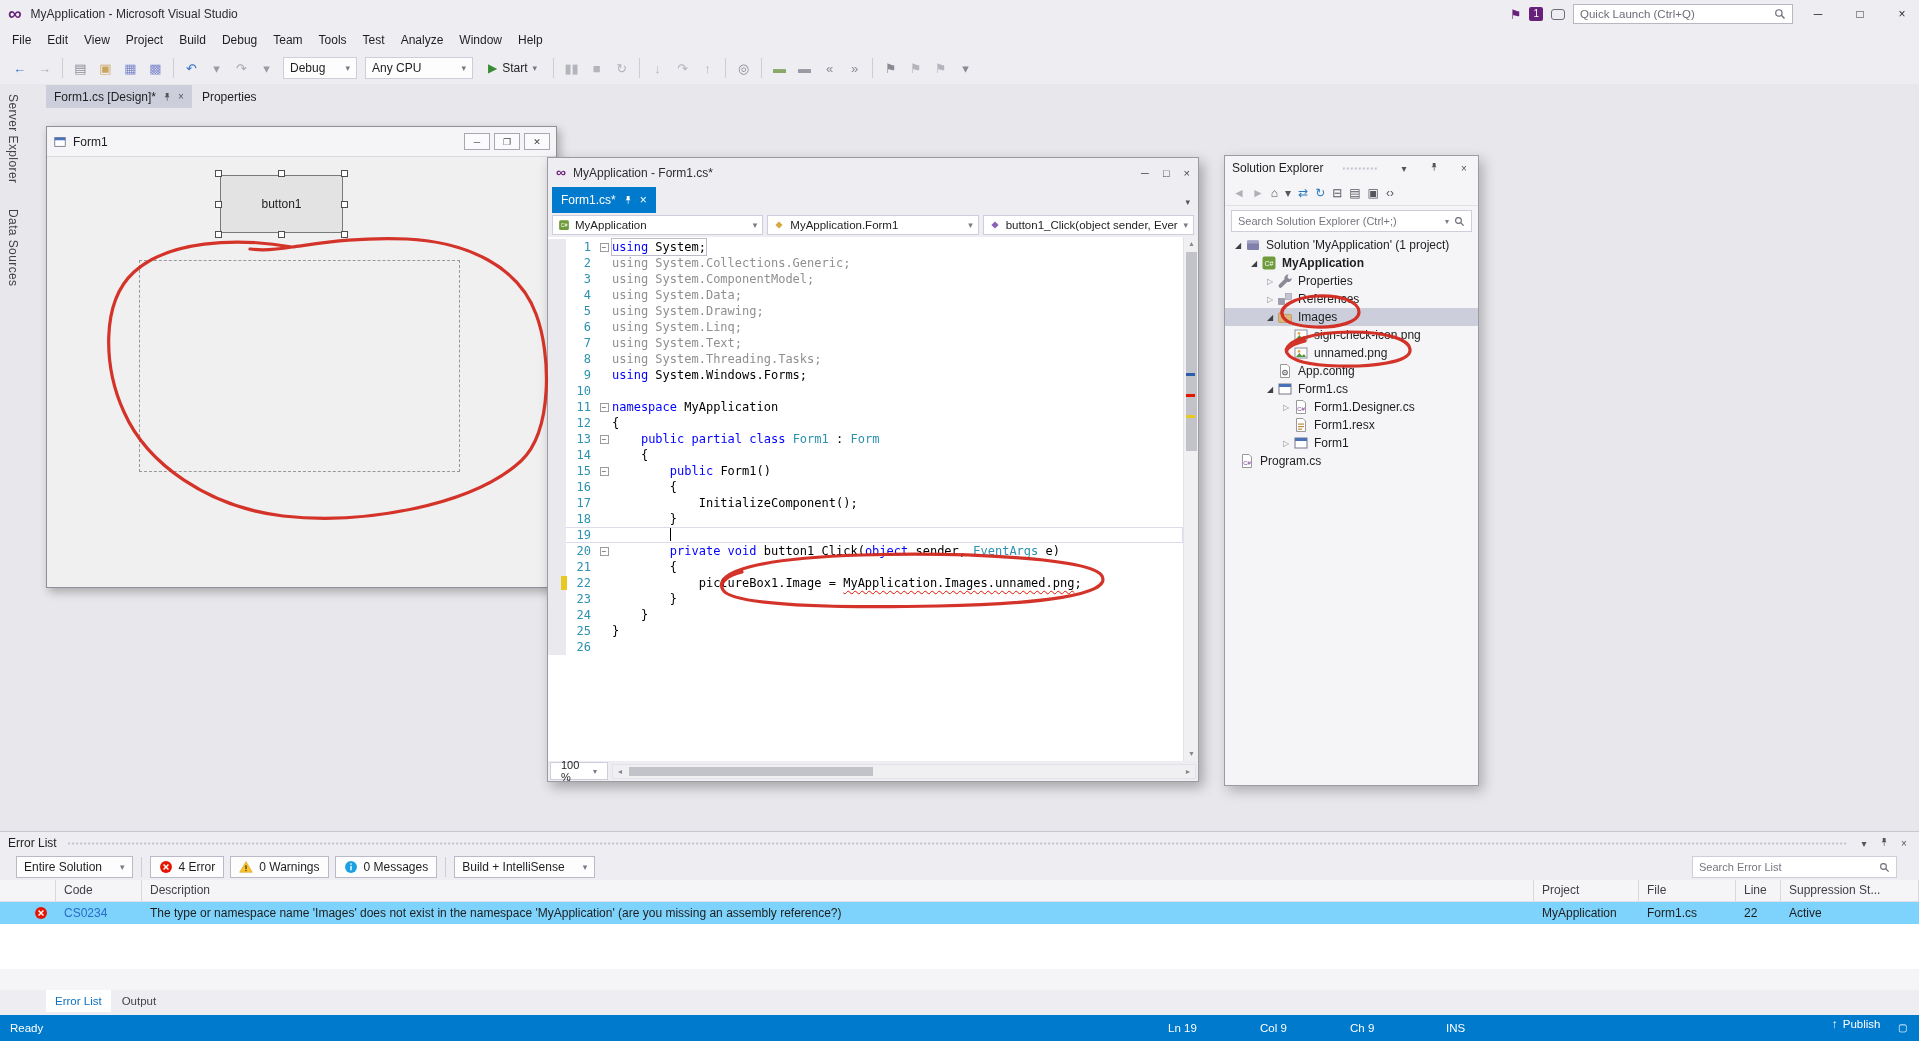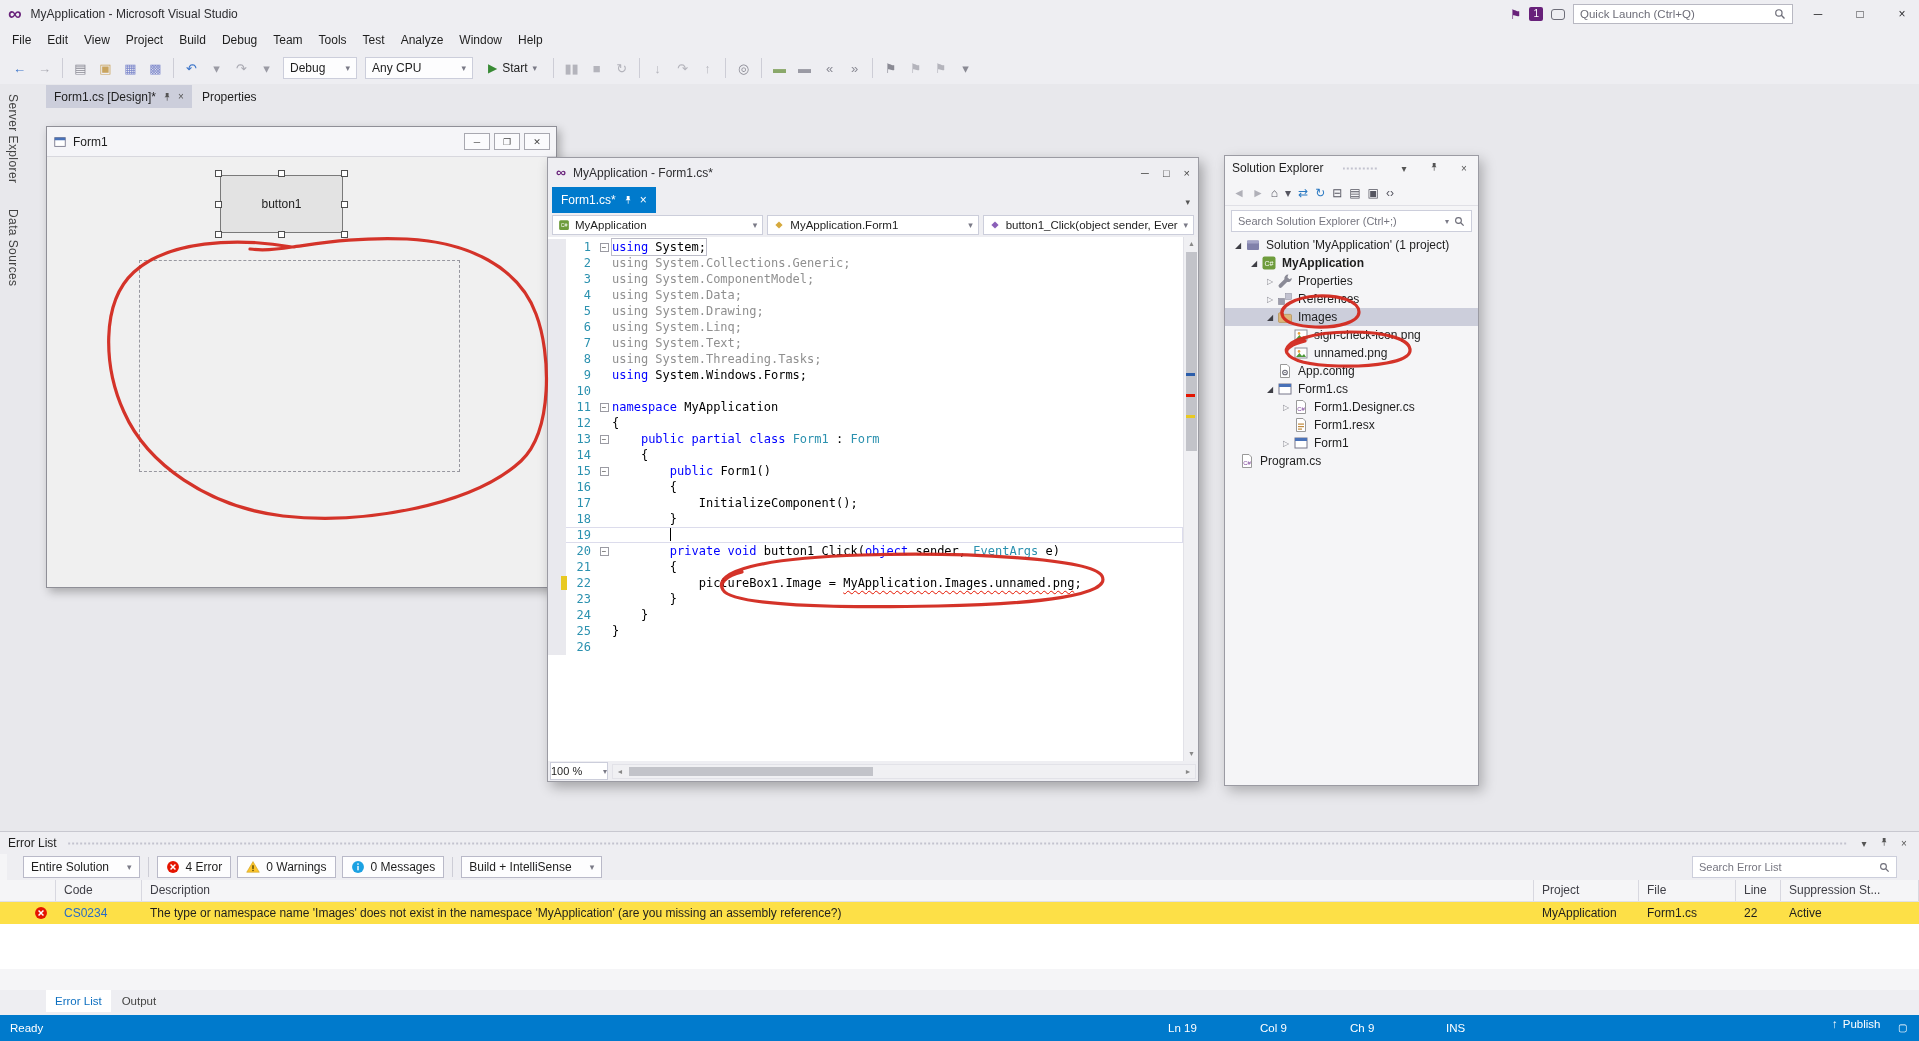--- a/index.html
+++ b/index.html
@@ -79,21 +79,21 @@
   .c-text.boxed{outline:1px solid #bcbcc8;}
   .tok.kw{color:#0000ff;} .tok.ty{color:#2b91af;} .tok.gr{color:#8f8f8f;} .tok.pl{color:#000;}
   .tok.err{color:#000;text-decoration:underline wavy #e51400 1px;text-underline-offset:3px;}
   .text-caret{display:inline-block;width:1.2px;height:13px;background:#000;vertical-align:-2px;}
   .v-scroll{position:absolute;right:0;top:0;bottom:0;width:15px;background:#f0f0f3;border-left:1px solid #e2e2e8;}
   .v-scroll .arr{position:absolute;left:0;width:15px;height:14px;text-align:center;font-size:7px;color:#888;line-height:14px;}
   .v-scroll .arr.up{top:0;} .v-scroll .arr.dn{bottom:0;}
   .v-thumb{position:absolute;left:2px;top:15px;width:11px;height:38%;background:#c2c3c9;}
   .sc-mark{position:absolute;left:2px;width:9px;height:3px;}
   .cw-bottom{height:20px;display:flex;align-items:center;background:#eeeef2;gap:4px;padding:0 2px;}
-  .zoom-combo{width:58px;height:18px;background:#fff;border:1px solid #cccedb;display:flex;align-items:center;padding:0 0;font-size:11px;gap:4px;}
+  .zoom-combo{width:58px;height:18px;background:#fff;border:1px solid #cccedb;display:flex;align-items:center;padding:0 10px;font-size:11px;gap:4px;}
   .zoom-combo .chev{margin-left:auto;color:#7a7a86;font-size:8px;}
   .h-scroll{flex:1;height:15px;background:#f0f0f3;position:relative;border:1px solid #e2e2e8;}
   .h-scroll .arr{position:absolute;top:0;width:14px;height:13px;font-size:7px;color:#888;text-align:center;line-height:13px;}
   .h-scroll .arr.l{left:0;} .h-scroll .arr.r{right:0;}
   .h-thumb{position:absolute;left:16px;top:2px;width:42%;height:9px;background:#c2c3c9;}
 
   
   #sol-exp{position:absolute;left:1224px;top:155px;width:255px;height:631px;background:#f5f5f7;border:1px solid #9b9ba3;box-shadow:4px 5px 12px rgba(0,0,0,.25);z-index:20;}
   .se-title{height:24px;display:flex;align-items:center;padding:10px 7px;gap:16px;color:#1e1e1e;}
   .drag-dots{flex:1;height:5px;margin:0 4px;background-image:radial-gradient(#c3c3cf 1px,transparent 1.1px);background-size:4px 4px;background-position:center;}
@@ -108,31 +108,31 @@
   .se-row{height:18px;display:flex;align-items:center;font-size:12px;color:#1e1e1e;}
   .se-row.selected{background:#cccedb;}
   .expander{width:14px;text-align:center;flex:none;font-size:8px;}
   .expander.open{color:#3f3f46;} .expander.closed{color:#8a8a92;}
   .tree-ico{width:16px;height:16px;margin-right:5px;flex:none;}
   .se-label.bold{font-weight:bold;}
 
   
   #error-list{position:absolute;left:0;top:831px;width:1919px;height:159px;background:#f5f5f7;border-top:1px solid #c8c8d0;}
   .el-title{height:22px;background:#eeeef2;display:flex;align-items:center;padding:0 8px;gap:6px;}
-  .el-filter{height:26px;display:flex;align-items:center;gap:6px;padding:0 16px;background:#eeeef2;margin-left:7px;}
+  .el-filter{height:26px;display:flex;align-items:center;gap:6px;padding:0 16px;background:#eeeef2;}
   .el-combo{height:22px;background:#fdfdfe;border:1px solid #b9b9c8;display:flex;align-items:center;padding:0 7px;font-size:12px;gap:18px;}
   .el-combo .chev{color:#7a7a86;font-size:9px;}
   .el-toggle{height:22px;background:#fdfdfe;border:1px solid #b9b9c8;display:flex;align-items:center;gap:6px;padding:0 8px;font-size:12px;}
   .el-toggle svg{width:14px;height:14px;}
   .el-sep{width:1px;height:20px;background:#cdcdd6;margin:0 2px;}
   .el-search{margin-left:auto;margin-right:6px;width:205px;height:22px;background:#fff;border:1px solid #cccedb;display:flex;align-items:center;padding:0 6px;color:#767680;font-size:11px;gap:5px;}
   .el-search svg{width:11px;height:11px;color:#6d6d78;margin-left:auto;}
   .el-header{height:22px;display:flex;background:#f5f5f7;border-bottom:1px solid #e0e0e6;}
   .el-hcell{border-right:1px solid #d8d8e0;padding:0 8px;line-height:21px;font-size:12px;color:#3f3f46;overflow:hidden;white-space:nowrap;}
-  .el-row{height:22px;display:flex;background:#fde047;align-items:center;}
+  .el-row{height:22px;display:flex;background:#7dd3fc;align-items:center;}
   .el-cell{padding:0 8px;font-size:12px;overflow:hidden;white-space:nowrap;}
   .el-cell.sev{display:flex;justify-content:flex-end;align-items:center;}
   .el-cell.sev svg{width:14px;height:14px;}
   .el-cell.code{color:#2b6cc4;}
   .el-body{background:#fff;height:45px;}
   .el-c0{width:56px;flex:none;} .el-c1{width:86px;flex:none;} .el-c2{width:1392px;flex:none;}
   .el-c3{width:105px;flex:none;} .el-c4{width:97px;flex:none;} .el-c5{width:45px;flex:none;} .el-c6{flex:1;}
 
   
   #bottom-tabs{position:absolute;left:0;top:990px;width:1919px;height:25px;background:#eeeef2;display:flex;align-items:flex-start;padding-left:46px;gap:2px;}

